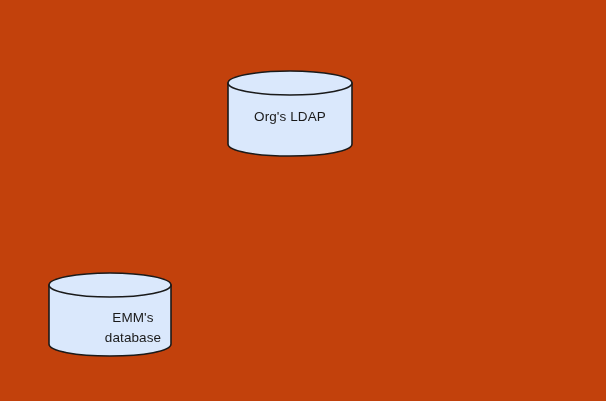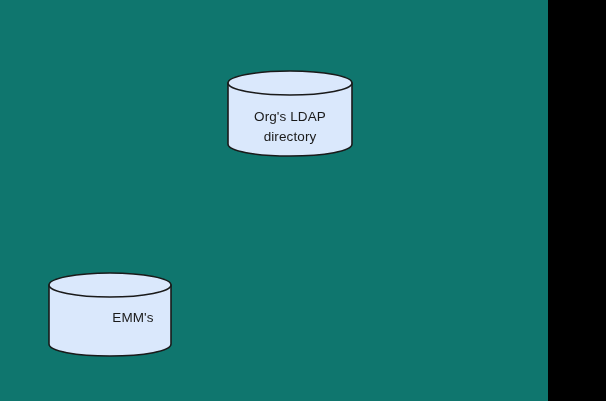--- a/index.html
+++ b/index.html
@@ -11,23 +11,23 @@
     width: 606px;
     height: 401px;
     position: relative;
     overflow: hidden;
     font-family: "Liberation Sans", sans-serif;
   }
   #canvas {
     position: absolute;
     left: 0;
     top: 0;
-    width: 548px;
+    width: 606px;
     height: 401px;
-    background: #0f766e;
+    background: #c2410c;
   }
   .node {
     position: absolute;
   }
   .node svg {
     display: block;
     position: absolute;
     left: 0;
     top: 0;
     overflow: visible;
@@ -84,25 +84,25 @@
 <body>
 
 <div id="canvas">
 
   <div class="node" id="node-ldap">
     <svg width="126" height="87" viewBox="0 0 126 87">
       <path d="M 1 13 L 1 74 C 1 81.2 28.8 86 63 86 C 97.2 86 125 81.2 125 74 L 125 13 Z" fill="#dae8fc" stroke="#1a1a1a" stroke-width="1.6" stroke-linejoin="round"></path>
       <ellipse cx="63" cy="13" rx="62" ry="12" fill="#dae8fc" stroke="#1a1a1a" stroke-width="1.6"></ellipse>
     </svg>
     <div class="node-label">Org's LDAP</div>
-    <div class="node-label" style="top:58px;">directory</div>
   </div>
 
   <div class="node" id="node-emm">
     <svg width="124" height="85" viewBox="0 0 124 85">
       <path d="M 1 13 L 1 72 C 1 79.2 28.3 84 62 84 C 95.7 84 123 79.2 123 72 L 123 13 Z" fill="#dae8fc" stroke="#1a1a1a" stroke-width="1.6" stroke-linejoin="round"></path>
       <ellipse cx="62" cy="13" rx="61" ry="12" fill="#dae8fc" stroke="#1a1a1a" stroke-width="1.6"></ellipse>
     </svg>
     <div class="node-label">EMM's</div>
+    <div class="node-label" style="top:57px;">database</div>
   </div>
 
 
 </div>
 
 </body></html>

